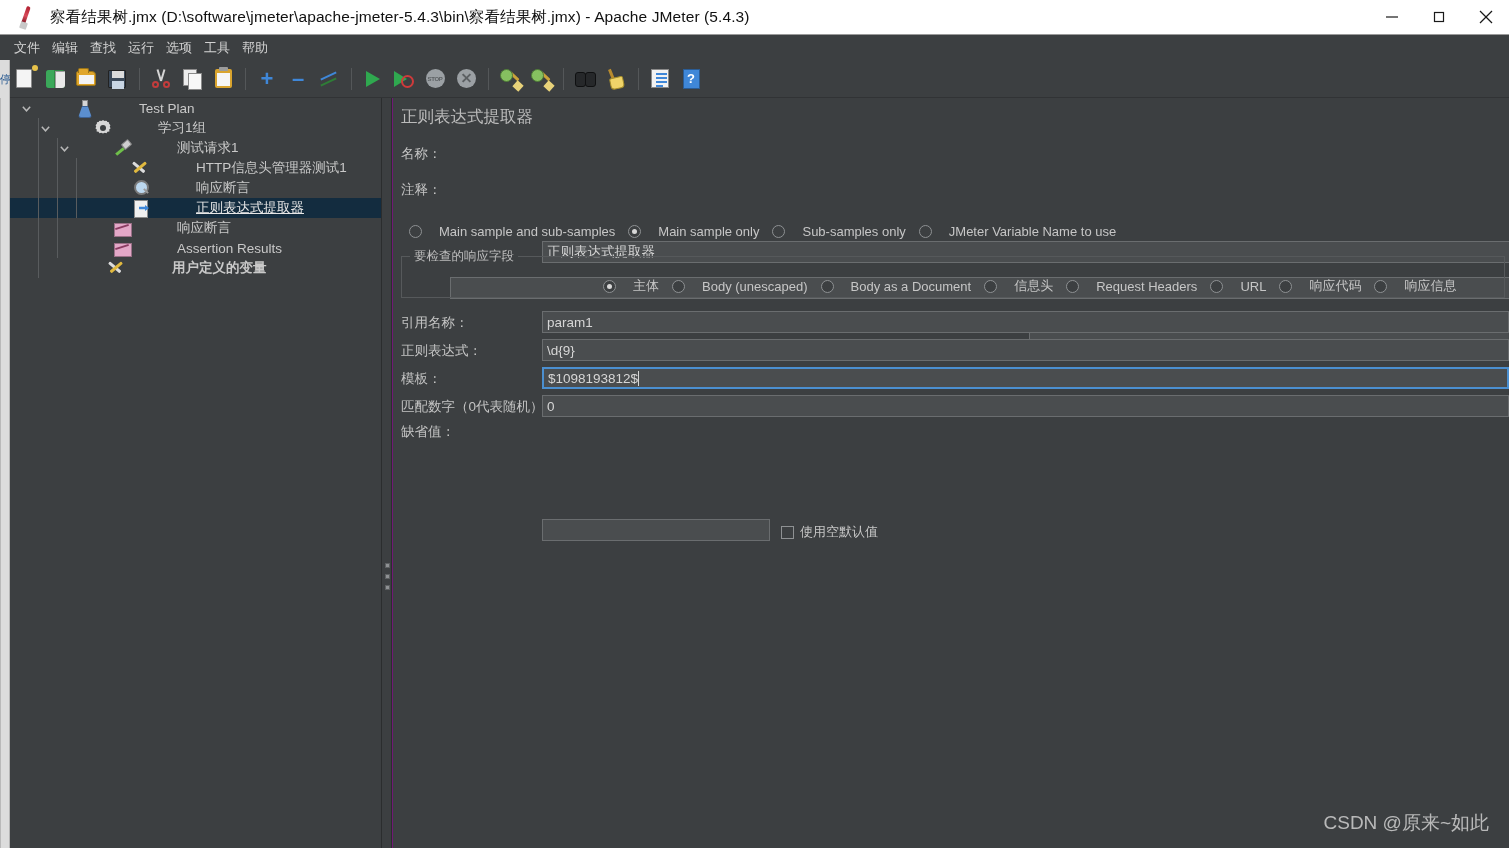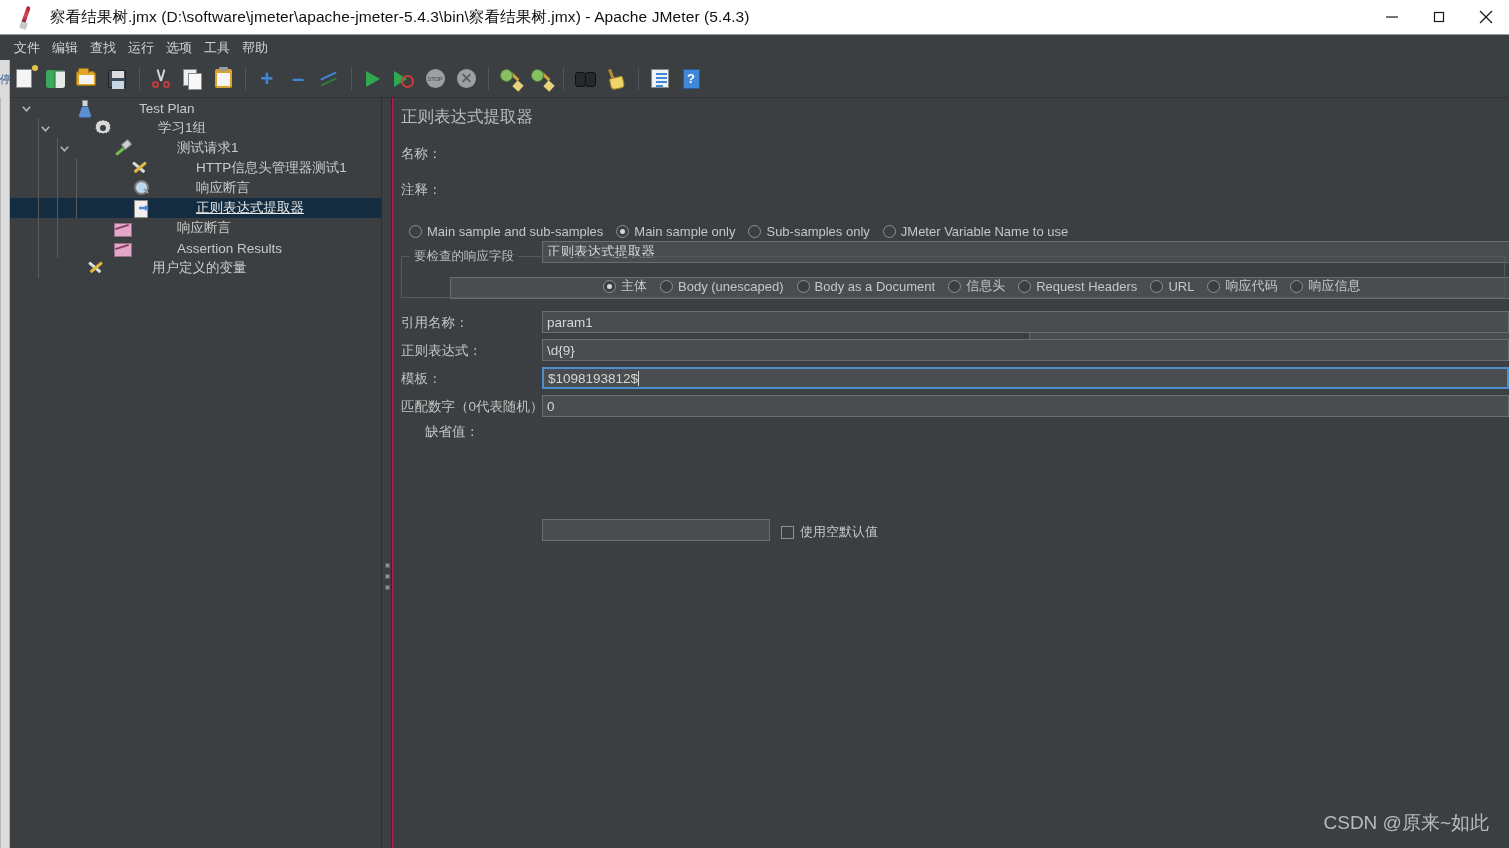--- a/index.html
+++ b/index.html
@@ -7,21 +7,21 @@
     margin: 0; padding: 0;
     width: 1509px; height: 848px;
     overflow: hidden;
     font-family: "Liberation Sans", "DejaVu Sans", sans-serif;
     background: #ffffff;
   }
   #app {
     position: relative;
     width: 1509px;
     height: 848px;
-    background: #be185d;
+    background: #701a75;
   }
 
   
   .titlebar {
     position: absolute;
     left: 0; top: 0;
     width: 1509px; height: 35px;
     background: #ffffff;
     border-bottom: 1px solid #9a9a9a;
     display: flex;
@@ -361,20 +361,21 @@
     position: absolute;
     display: flex;
     align-items: center;
     white-space: nowrap;
   }
   .rbtn {
     display: flex;
     align-items: center;
     margin-right: 13px;
     white-space: nowrap;
+    gap: 12px;
   }
   .rdot {
     width: 13px; height: 13px;
     border-radius: 50%;
     border: 1px solid #8e9193;
     background: #3c3f41;
     margin-right: 5px;
     flex: none;
     position: relative;
   }
@@ -603,21 +604,21 @@
       </div>
       <div class="tree-row" style="padding-left: 46px;">
         <div class="chev empty">
           <svg width="11" height="11" viewBox="0 0 12 12">
             <polyline points="2,4 6,8.5 10,4" fill="none" stroke="#b8b8b8" stroke-width="1.6"></polyline>
           </svg>
         </div>
         <div class="tnode-icon ti-chart"></div>
         <div class="tree-label">Assertion Results</div>
       </div>
-      <div class="tree-row" style="padding-left: 21px;">
+      <div class="tree-row" style="padding-left: 41px; font-weight: bold;">
         <div class="chev empty">
           <svg width="11" height="11" viewBox="0 0 12 12">
             <polyline points="2,4 6,8.5 10,4" fill="none" stroke="#b8b8b8" stroke-width="1.6"></polyline>
           </svg>
         </div>
         <div class="tnode-icon ti-tools"></div>
         <div class="tree-label">用户定义的变量</div>
       </div>
       <div class="guide" style="left: 28px; top: 20px; height: 160px;"></div>
       <div class="guide" style="left: 47px; top: 40px; height: 120px;"></div>
@@ -712,21 +713,21 @@
         <div class="flabel" style="position: absolute; left: 8px; top: 272px;">模板：</div>
         <div class="tfield focused" style="position: absolute; left: 149px; top: 269px; width: 967px; height: 22px;">
           <span>$1098193812$</span>
           <span class="caret"></span>
           <span></span>
         </div>
         <div class="flabel" style="position: absolute; left: 8px; top: 300px;">匹配数字（0代表随机）：</div>
         <div class="tfield" style="position: absolute; left: 149px; top: 297px; width: 967px; height: 22px;">0</div>
       </div>
 
-    <div class="frow" style="left:8px; top:323px;margin-left:24px;">
+    <div class="frow" style="left:8px; top:323px;">
       <div class="flabel" style="width:140px;">缺省值：</div>
     </div>
     <div class="tfield" style="position:absolute; left:149px; top:421px; width:228px; height:22px;"></div>
     <div style="position:absolute; left:388px; top:425px; display:flex; align-items:center;">
       <div class="cbox"></div>
       <div class="rlabel">使用空默认值</div>
     </div>
 
   </div>
 

